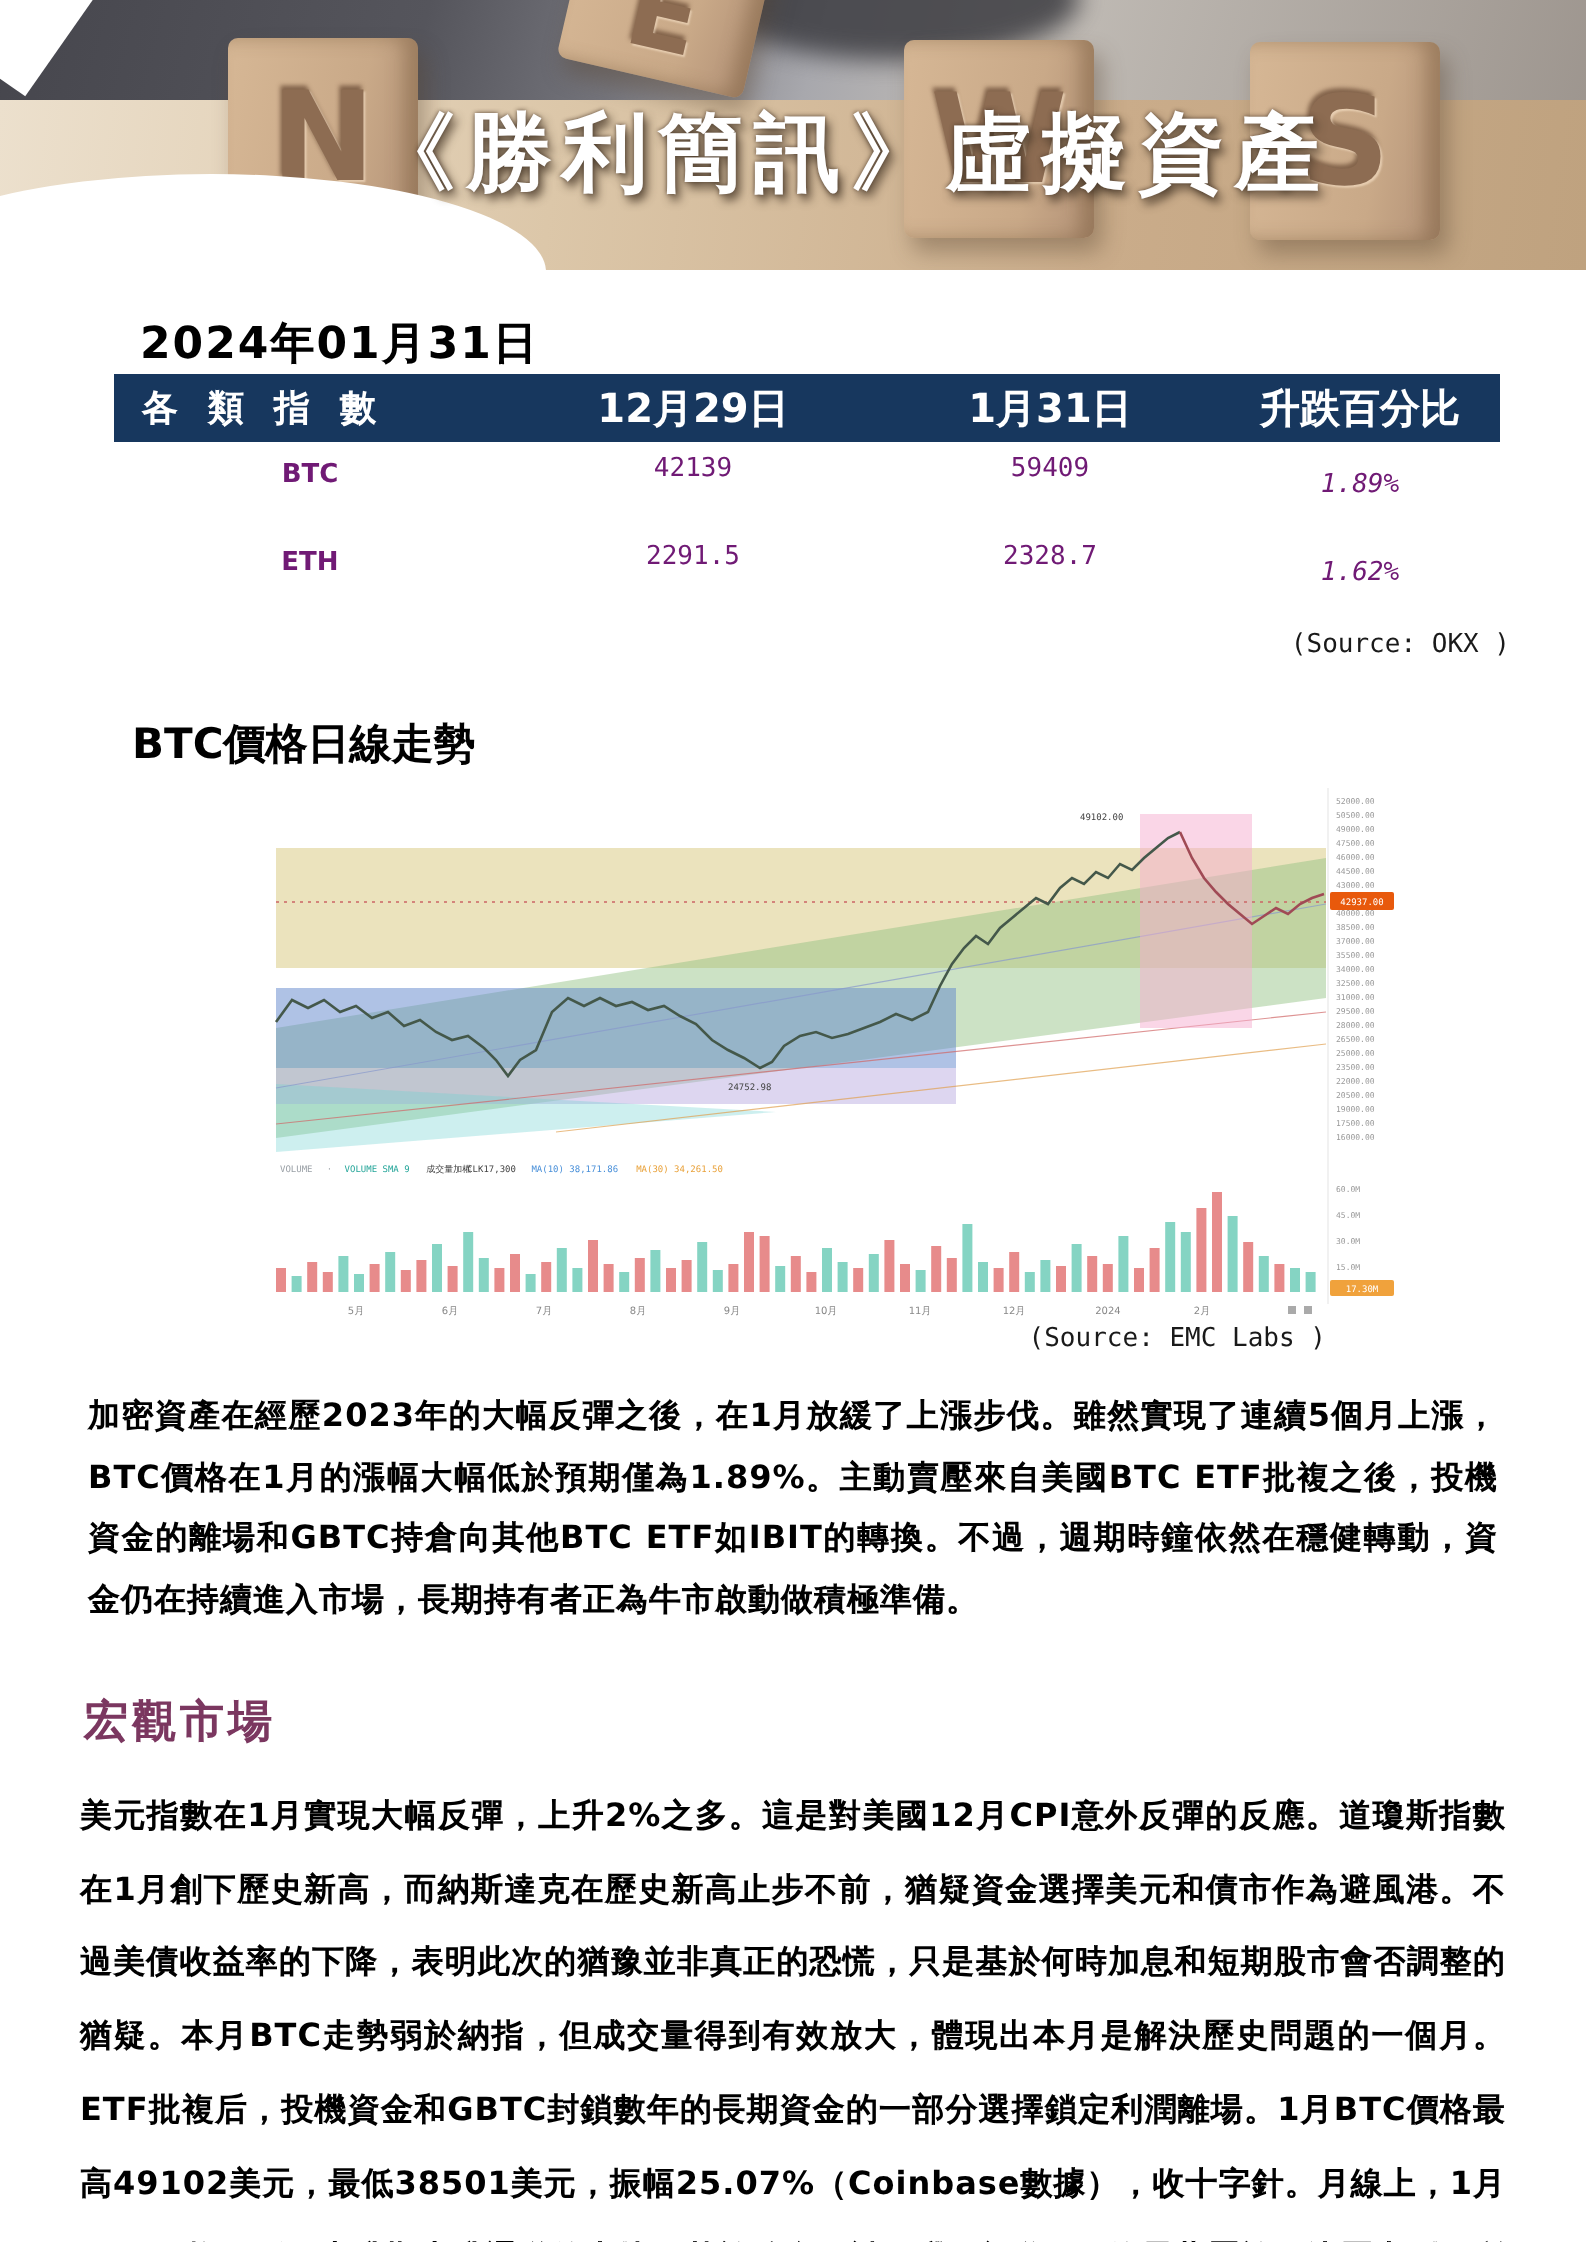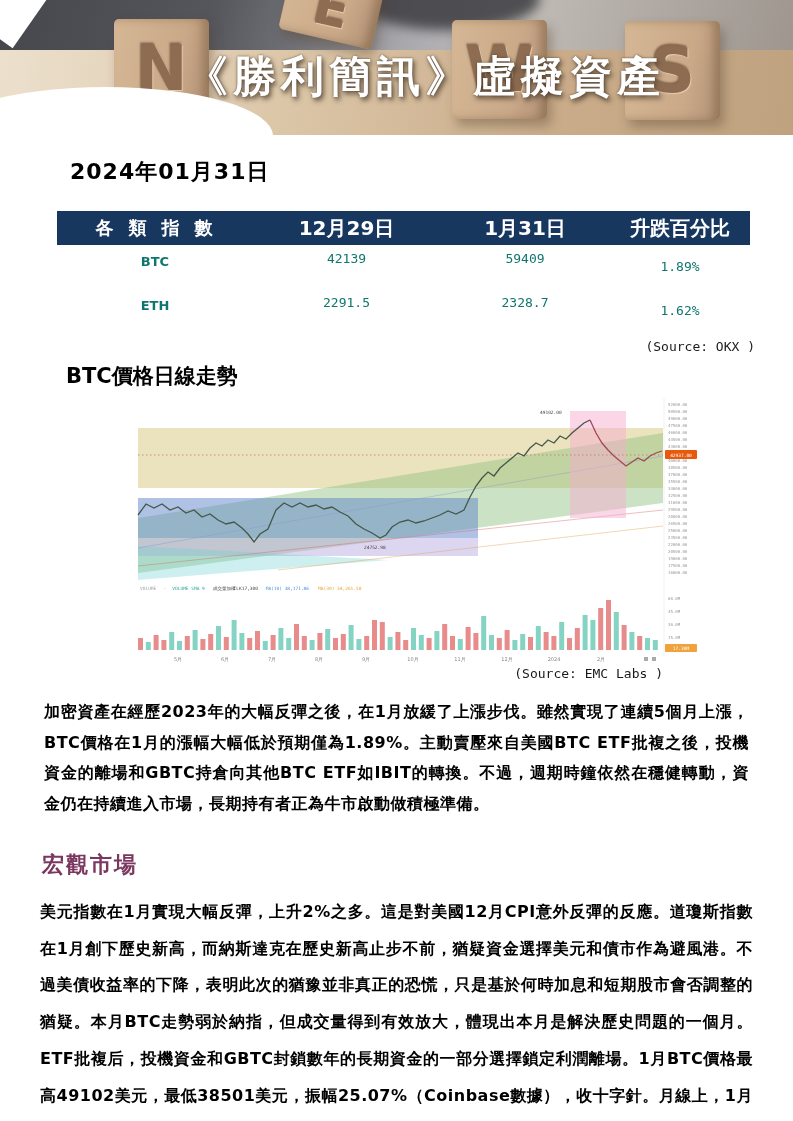--- a/index.html
+++ b/index.html
@@ -26,41 +26,41 @@
   .block-s{left:625px;top:21px;}
   .white-curve{position:absolute;left:-62px;bottom:-50px;width:335px;height:98px;
     background:#fff;border-radius:50%;}
   .wedge{position:absolute;left:-26px;top:-26px;width:62px;height:62px;background:#fff;
     transform:rotate(35deg);}
   .masthead-title{position:absolute;left:185px;top:48px;margin:0;font-size:43px;font-weight:bold;
     color:#fff;letter-spacing:5px;white-space:nowrap;
     text-shadow:2px 3px 5px rgba(70,55,40,.85),0 0 2px rgba(80,60,45,.9);}
 
   
-  .issue-date{margin:22px 0 24px 70px;font-size:22px;font-weight:bold;letter-spacing:1px;}
+  .issue-date{margin:22px 0 0 70px;font-size:22px;font-weight:bold;letter-spacing:1px;}
 
   
   table.idx{border-collapse:collapse;margin-left:57px;width:693px;table-layout:fixed;}
   table.idx col.c1{width:196px;} table.idx col.c2{width:187px;}
   table.idx col.c3{width:170px;} table.idx col.c4{width:140px;}
   table.idx thead th{background:#17375E;color:#fff;height:32px;font-size:20px;
     font-weight:bold;text-align:center;}
-  table.idx thead th.first{text-align:center;padding-left:14px;letter-spacing:15px;font-size:18px;}
-  table.idx tbody td{color:#0f766e;font-size:13px;text-align:center;height:29px;
+  table.idx thead th.first{text-align:left;padding-left:14px;letter-spacing:15px;font-size:18px;}
+  table.idx tbody td{color:#701a75;font-size:13px;text-align:center;height:29px;
     font-family:"DejaVu Sans Mono",monospace;vertical-align:top;padding-top:6px;}
   table.idx tbody td.asset{font-family:"DejaVu Sans",sans-serif;font-weight:bold;padding-top:9px;}
-  table.idx tbody td.pct{padding-top:14px;}
+  table.idx tbody td.pct{padding-top:14px;font-style:italic;}
 
   
   .source{font-family:"DejaVu Sans Mono",monospace;font-size:13px;color:#1a1a1a;}
   .src-okx{text-align:right;margin:6px 38px 0 0;}
   .src-emc{text-align:right;margin:0 130px 8px 0;padding-left:28px;}
 
   
-  .chart-title{margin:8px 0 8px 66px;font-size:21px;font-weight:bold;}
+  .chart-title{margin:28px 0 8px 66px;font-size:21px;font-weight:bold;}
   #chart{margin-left:128px;width:570px;height:268px;}
   #chart svg{display:block;}
 
   
   .p1{margin:16px 44px 16px 44px;font-size:16px;font-weight:bold;line-height:1.92;
     text-align:justify;letter-spacing:.5px;}
   .macro-heading{margin:30px 0 14px 42px;font-size:22px;font-weight:600;color:#7B3760;
     letter-spacing:2px;}
   .p2{margin:0 40px 34px 40px;font-size:16px;font-weight:bold;line-height:2.3;
     text-align:justify;letter-spacing:.5px;}

